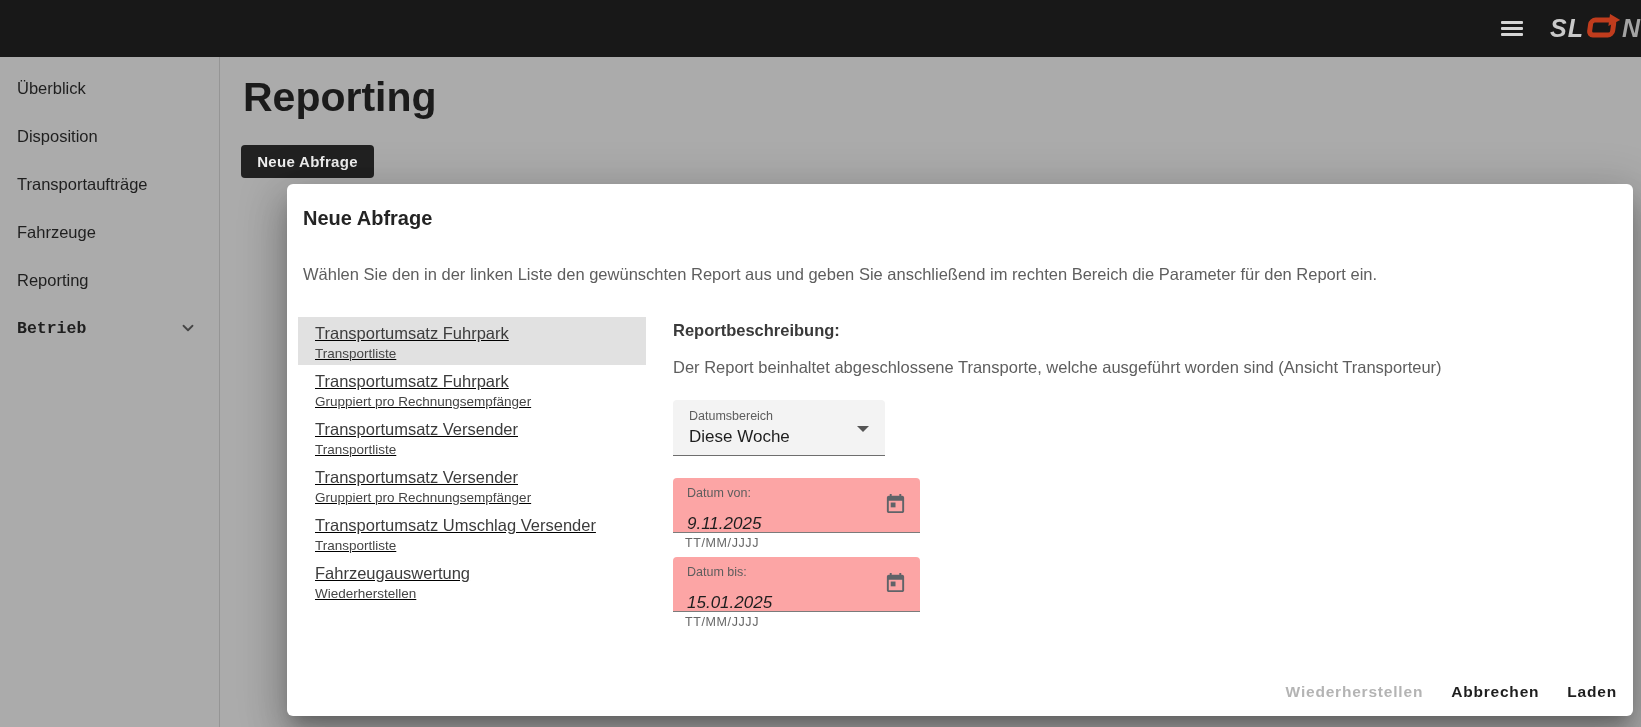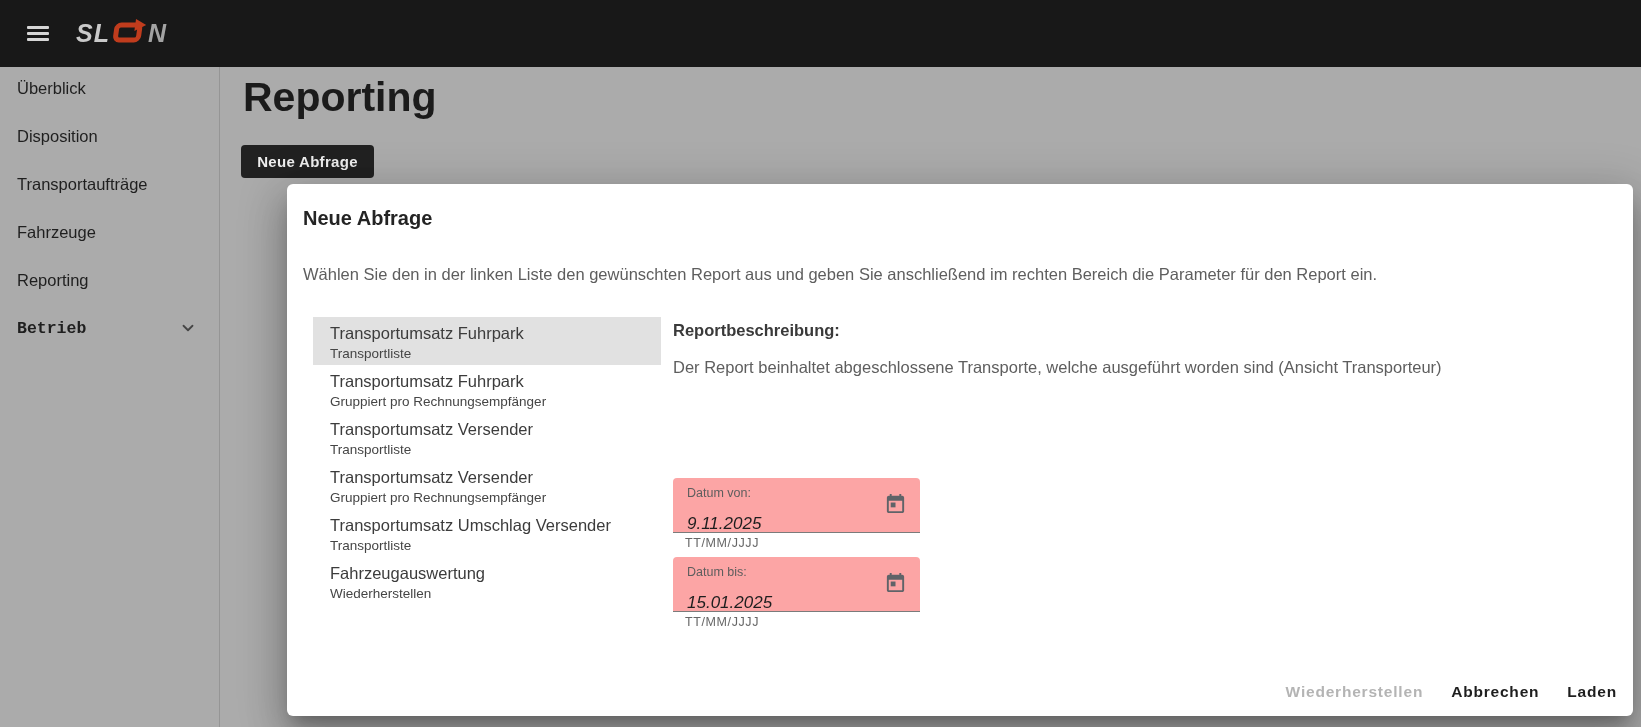--- a/index.html
+++ b/index.html
@@ -4,21 +4,21 @@
 <style>
   * { margin:0; padding:0; box-sizing:border-box; }
   html,body { width:1641px; height:727px; }
   body {
     position:relative; overflow:hidden;
     background:#ababab;
     font-family:"Liberation Sans", sans-serif;
   }
 
   
-  .topbar { position:absolute; top:0; left:0; width:1641px; height:67px; background:#181818; display:flex; align-items:center; z-index:5; }
+  .topbar { position:absolute; top:0; left:0; width:1641px; height:57px; background:#181818; display:flex; align-items:center; z-index:5;justify-content:flex-end; }
   .hamburger { margin-left:27px; width:22px; cursor:pointer; }
   .hamburger span { display:block; height:2.5px; background:#d6d6d6; margin:3.5px 0; border-radius:1px; }
   .logo { margin-left:27px; display:flex; align-items:center; cursor:default; }
   .logo-text { font-style:italic; font-weight:700; font-size:25px; letter-spacing:1px; color:#c9c9c9; }
   .logo-text.n { color:#a3a3a3; margin-left:1px; }
   .logo-o { margin:0 1px 0 2px; transform:skewX(-8deg); }
 
   
   .sidebar { position:absolute; top:57px; left:0; width:220px; bottom:0; border-right:1px solid #959595; padding-top:7px; }
   .side-item { position:relative; height:48px; display:flex; align-items:center; padding-left:17px; font-size:16.5px; color:#1f1f1f; cursor:pointer; }
@@ -28,21 +28,21 @@
   
   .page-title { position:absolute; left:243px; top:74px; font-size:41px; font-weight:700; color:#1b1b1b; }
   .new-query-btn { position:absolute; left:241px; top:145px; width:133px; height:33px; background:#212121; color:#eeeeee; font-family:"Liberation Sans",sans-serif; font-size:15px; font-weight:700; letter-spacing:.3px; border:none; border-radius:4px; cursor:pointer; }
 
   
   .modal { position:absolute; left:287px; top:184px; width:1346px; height:532px; background:#ffffff; border-radius:6px;
            box-shadow:0 11px 15px -7px rgba(0,0,0,.25), 0 24px 38px 3px rgba(0,0,0,.18), 0 9px 46px 8px rgba(0,0,0,.15); z-index:10; }
   .modal-title { position:absolute; left:16px; top:23px; font-size:20px; font-weight:600; color:#242424; }
   .modal-instruction { position:absolute; left:16px; top:81px; font-size:16.5px; color:#5e5e5e; }
 
-  .report-list { position:absolute; left:26px; top:133px; width:348px; }
+  .report-list { position:absolute; left:11px; top:133px; width:348px;text-decoration:underline; }
   .report-item { height:48px; padding:4px 0 0 17px; cursor:pointer; }
   .report-item.selected { background:#e1e1e1; }
   .report-title { display:block; font-size:16.5px; line-height:24px; color:#3c3c3c; }
   .report-subtitle { display:block; font-size:13.5px; line-height:18px; color:#454545; }
 
   .desc-heading { position:absolute; left:386px; top:137px; font-size:16.5px; font-weight:700; color:#3a3a3a; }
   .desc-text { position:absolute; left:386px; top:174px; font-size:16.5px; color:#5e5e5e; }
 
   .select-field { position:absolute; left:386px; top:216px; width:212px; height:56px; background:#f3f3f3; border-bottom:1px solid #6e6e6e; border-radius:4px 4px 0 0; cursor:pointer; }
   .field-label { position:absolute; left:16px; top:9px; font-size:12.5px; color:#5d5d5d; }
@@ -140,20 +140,25 @@
     </div>
     <div class="report-item">
       <span class="report-title">Fahrzeugauswertung</span>
       <span class="report-subtitle">Wiederherstellen</span>
     </div>
   </div>
 
   <div class="desc-heading">Reportbeschreibung:</div>
   <div class="desc-text">Der Report beinhaltet abgeschlossene Transporte, welche ausgeführt worden sind (Ansicht Transporteur)</div>
 
+  <div class="select-field">
+    <span class="field-label">Datumsbereich</span>
+    <span class="field-value">Diese Woche</span>
+    <span class="select-arrow"></span>
+  </div>
 
   <div class="date-field date-from">
     <span class="field-label">Datum von:</span>
     <span class="field-value">9.11.2025</span>
     <button class="cal-btn">
       <svg width="23" height="23" viewBox="0 0 24 24" fill="#5f6368">
         <path d="M19 4h-1V2h-2v2H8V2H6v2H5c-1.1 0-2 .9-2 2v14c0 1.1.9 2 2 2h14c1.1 0 2-.9 2-2V6c0-1.1-.9-2-2-2zm0 16H5V9h14v11z"></path>
         <rect x="7" y="11" width="5" height="5"></rect>
       </svg>
     </button>

